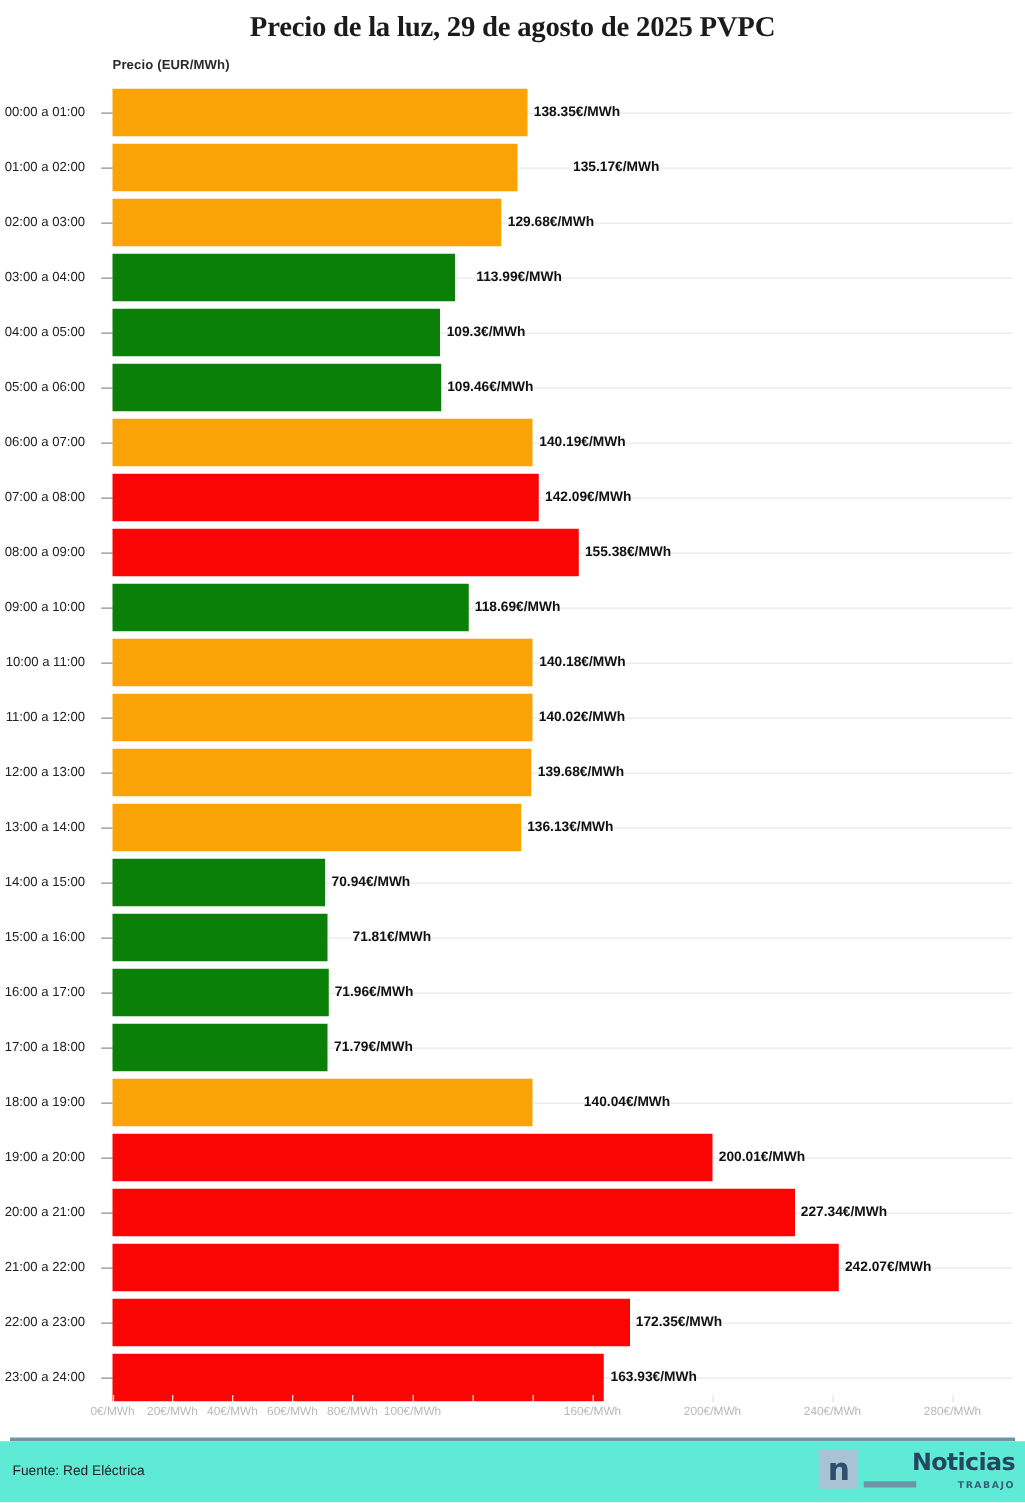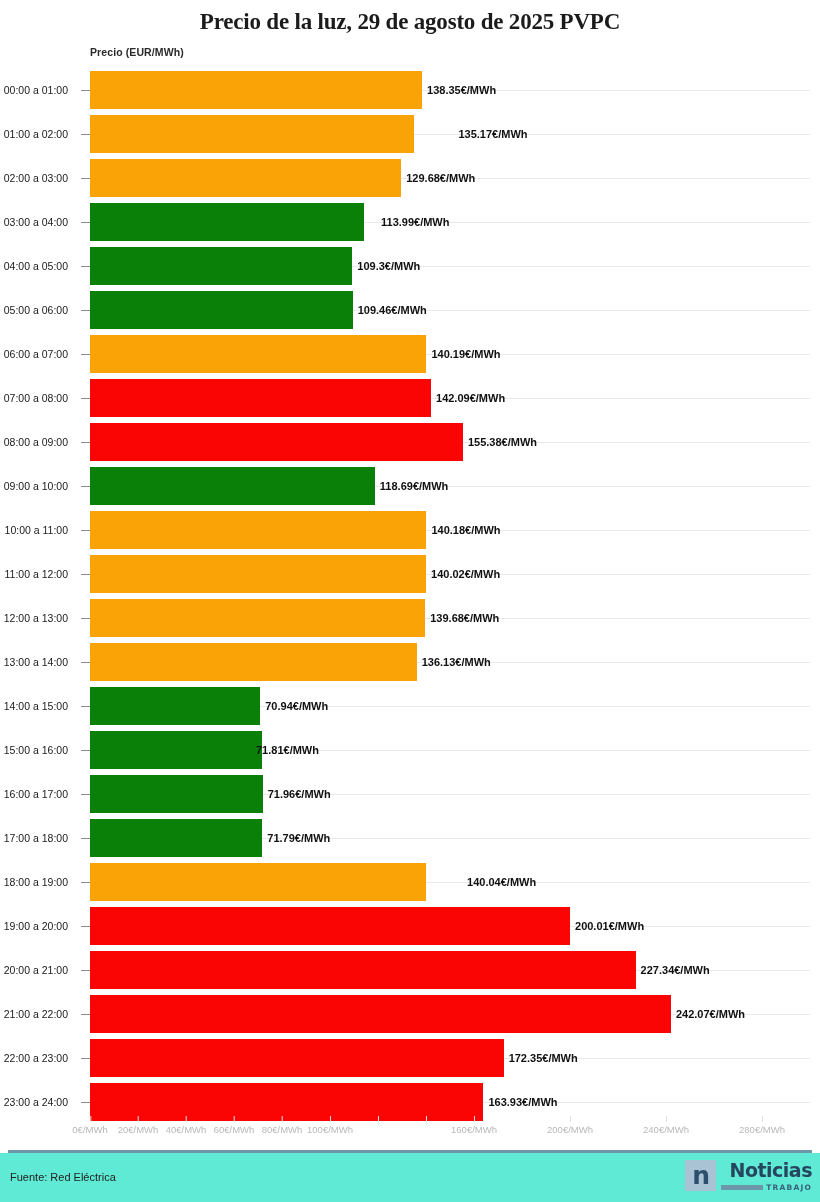--- a/index.html
+++ b/index.html
@@ -204,20 +204,21 @@
     width: 42px;
     height: 5px;
     background: #6d96a8;
   }
   .logo-sub-text {
     font-family: "DejaVu Sans", sans-serif;
     font-size: 7.5px;
     font-weight: bold;
     color: #3a5f78;
     letter-spacing: 1.2px;
+    margin-left: 30px;
   }
 </style>
 </head>
 <body>
 
 <div class="chart-title">Precio de la luz, 29 de agosto de 2025 PVPC</div>
 
 <div class="axis-title">Precio (EUR/MWh)</div>
 
 <div id="plot">
@@ -324,21 +325,21 @@
       <div class="cat-label">14:00 a 15:00</div>
       <div class="tick-stub"></div>
       <div class="bar" style="width: 170.256px; background: rgb(10, 128, 8);"></div>
       <div class="bar-value" style="left: 260.256px;">70.94€/MWh</div>
     </div>
     <div class="row">
       <div class="row-grid"></div>
       <div class="cat-label">15:00 a 16:00</div>
       <div class="tick-stub"></div>
       <div class="bar" style="width: 172.344px; background: rgb(10, 128, 8);"></div>
-      <div class="bar-value" style="left: 251px; text-align: right;">71.81€/MWh</div>
+      <div class="bar-value" style="left: 277px; text-align: right;">71.81€/MWh</div>
     </div>
     <div class="row">
       <div class="row-grid"></div>
       <div class="cat-label">16:00 a 17:00</div>
       <div class="tick-stub"></div>
       <div class="bar" style="width: 172.704px; background: rgb(10, 128, 8);"></div>
       <div class="bar-value" style="left: 262.704px;">71.96€/MWh</div>
     </div>
     <div class="row">
       <div class="row-grid"></div>

